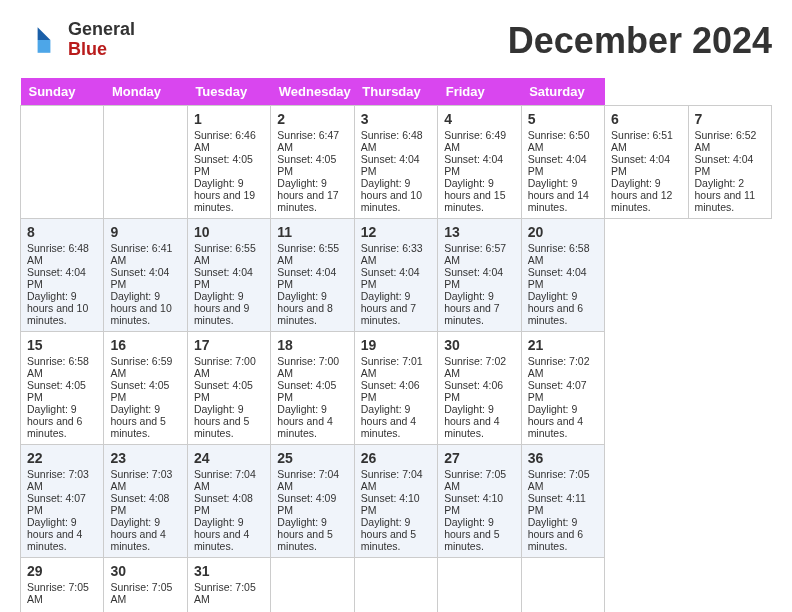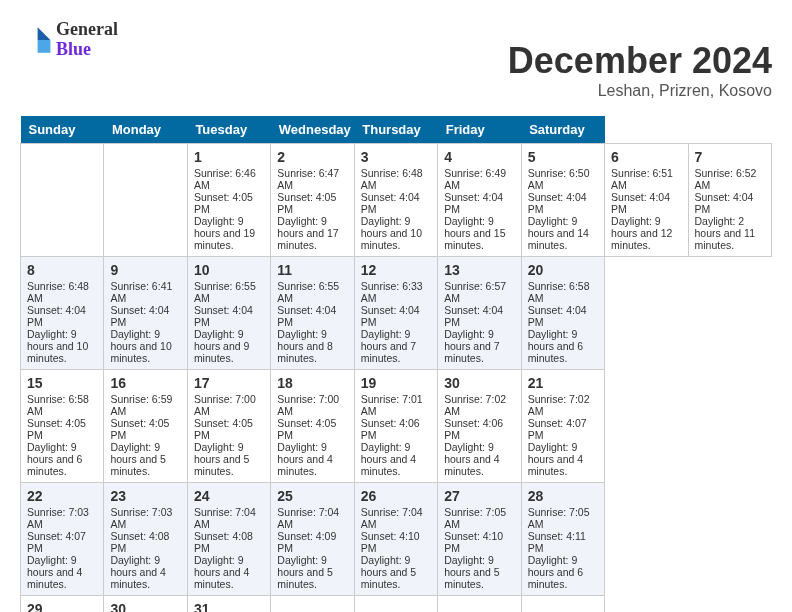--- a/index.html
+++ b/index.html
@@ -12,54 +12,52 @@
     }
     .header {
       display: flex;
       justify-content: space-between;
       align-items: flex-start;
       margin-bottom: 16px;
     }
     .logo {
       display: flex;
       align-items: center;
-      gap: 4px;
-      font-family: Liberation Serif, serif;
+      gap: 16px;
     }
     .logo-text {
       font-size: 18px;
       font-weight: bold;
       color: #333;
       line-height: 1.1;
     }
-    .logo-blue { color: #6d28d9; }
+    .logo-blue { color: #b91c1c; }
     .logo-icon {
       width: 32px;
       height: 32px;
     }
     .title-block {
       text-align: right;
     }
     .month-title {
       font-size: 36px;
       font-weight: bold;
       color: #333;
-      margin-top: 20px;
     }
     .subtitle {
       font-size: 16px;
       color: #555;
     }
     table {
       width: 100%;
       border-collapse: collapse;
       table-layout: fixed;
     }
     th {
-      background-color: #0369a1;
+      background-color: #d946ef;
       color: #fff;
       text-align: left;
       padding: 6px 8px;
       font-size: 13px;
       font-weight: bold;
     }
     td {
       border: 1px solid #ccc;
       vertical-align: top;
       padding: 5px 6px;
@@ -93,21 +91,20 @@
       <polygon points="22,4 38,20 22,20" fill="#1a5fa8"></polygon>
       <polygon points="22,20 38,20 38,36 22,36" fill="#4da6e8"></polygon>
     </svg>
     <div class="logo-text">
       <div>General</div>
       <div class="logo-blue">Blue</div>
     </div>
   </div>
   <div class="title-block">
     <div class="month-title">December 2024</div>
-    <div class="subtitle">Leshan, Prizren, Kosovo</div>
   </div>
 </div>
 
 <table>
   <thead>
     <tr>
       <th>Sunday</th>
       <th>Monday</th>
       <th>Tuesday</th>
       <th>Wednesday</th>
@@ -146,21 +143,21 @@
         <td><span class="day-num">30</span><span>Sunrise: 7:02 AM</span><br><span>Sunset: 4:06 PM</span><br><span>Daylight: 9 hours and 4 minutes.</span></td>
         <td><span class="day-num">21</span><span>Sunrise: 7:02 AM</span><br><span>Sunset: 4:07 PM</span><br><span>Daylight: 9 hours and 4 minutes.</span></td>
       </tr>
       <tr>
         <td><span class="day-num">22</span><span>Sunrise: 7:03 AM</span><br><span>Sunset: 4:07 PM</span><br><span>Daylight: 9 hours and 4 minutes.</span></td>
         <td><span class="day-num">23</span><span>Sunrise: 7:03 AM</span><br><span>Sunset: 4:08 PM</span><br><span>Daylight: 9 hours and 4 minutes.</span></td>
         <td><span class="day-num">24</span><span>Sunrise: 7:04 AM</span><br><span>Sunset: 4:08 PM</span><br><span>Daylight: 9 hours and 4 minutes.</span></td>
         <td><span class="day-num">25</span><span>Sunrise: 7:04 AM</span><br><span>Sunset: 4:09 PM</span><br><span>Daylight: 9 hours and 5 minutes.</span></td>
         <td><span class="day-num">26</span><span>Sunrise: 7:04 AM</span><br><span>Sunset: 4:10 PM</span><br><span>Daylight: 9 hours and 5 minutes.</span></td>
         <td><span class="day-num">27</span><span>Sunrise: 7:05 AM</span><br><span>Sunset: 4:10 PM</span><br><span>Daylight: 9 hours and 5 minutes.</span></td>
-        <td><span class="day-num">28</span><span>Sunrise: 7:05 AM</span><br><span>Sunset: 4:11 PM</span><br><span>Daylight: 9 hours and 6 minutes.</span></td>
+        <td><span class="day-num">36</span><span>Sunrise: 7:05 AM</span><br><span>Sunset: 4:11 PM</span><br><span>Daylight: 9 hours and 6 minutes.</span></td>
       </tr>
       <tr>
         <td><span class="day-num">29</span><span>Sunrise: 7:05 AM</span><br><br></td>
         <td><span class="day-num">30</span><span>Sunrise: 7:05 AM</span><br><br></td>
         <td><span class="day-num">31</span><span>Sunrise: 7:05 AM</span><br><br></td>
         <td class="empty"></td>
         <td class="empty"></td>
         <td class="empty"></td>
         <td class="empty"></td>
       </tr>

